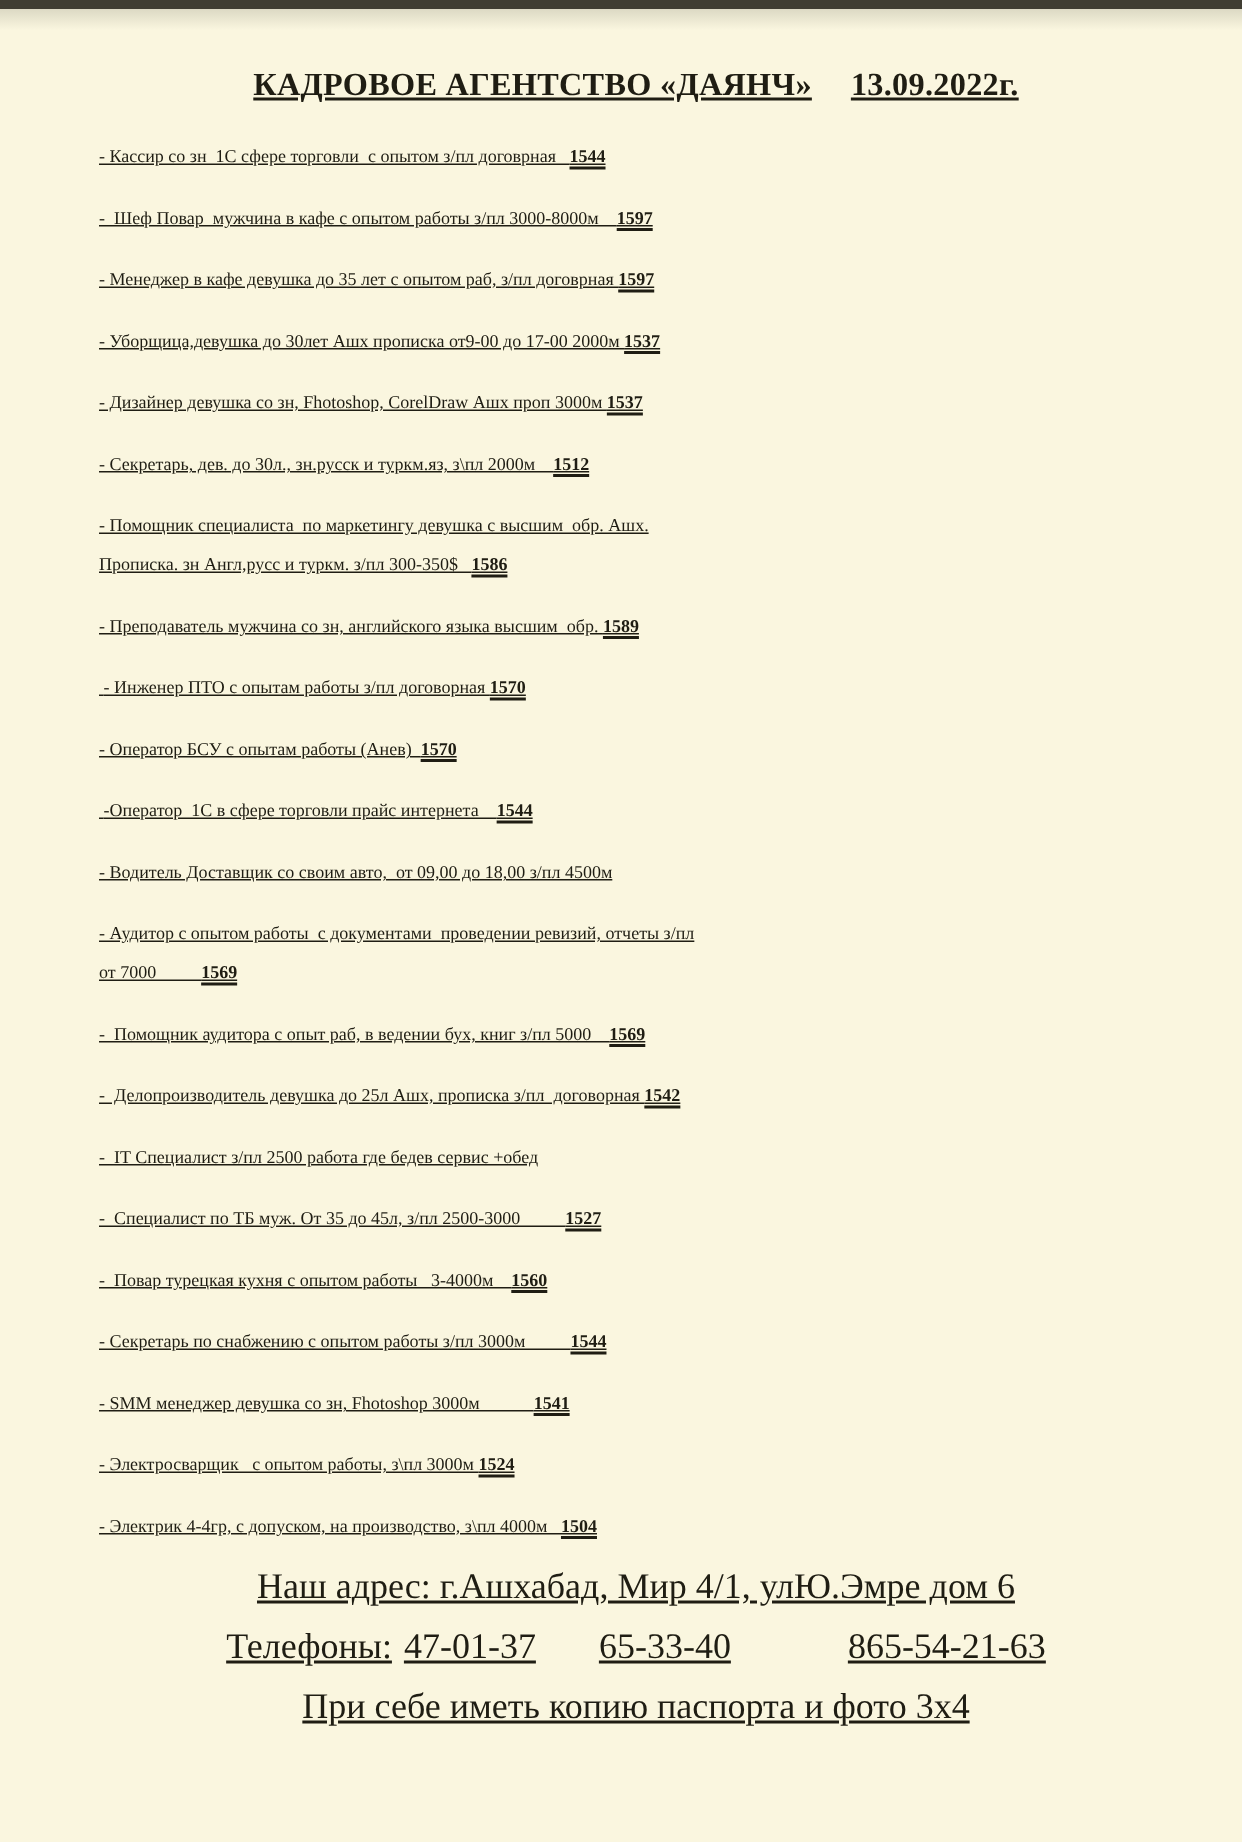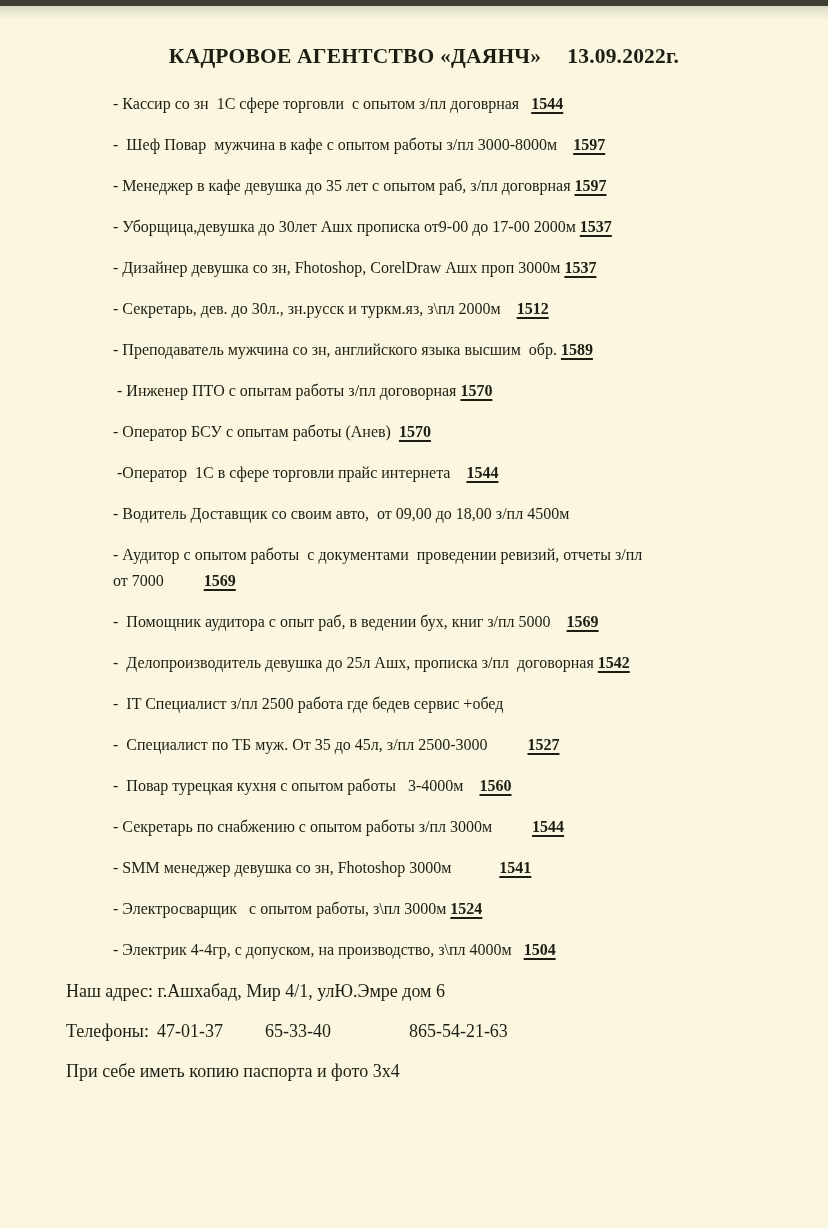--- a/index.html
+++ b/index.html
@@ -11,20 +11,21 @@
     height: 1228px;
     background: #faf6df;
     font-family: "Liberation Serif", serif;
     color: #1f1d13;
     overflow: hidden;
   }
   .page {
     width: 828px;
     height: 880px;
     position: relative;
+    text-decoration: underline;
   }
   .top-edge {
     height: 6px;
     background: #403e33;
     box-shadow: 0 0 2px #403e33;
   }
   .top-edge-fade {
     height: 14px;
     background: linear-gradient(#dcd9c4, #faf6df);
   }
@@ -36,35 +37,34 @@
     font-weight: bold;
     font-size: 21.5px;
     line-height: 28px;
     margin-bottom: 21px;
     letter-spacing: 0.2px;
   }
   .title-row .date {
     margin-left: 26px;
   }
   .listing {
-    font-size: 16px;
+    font-size: 12px;
     line-height: 26px;
     margin-bottom: 15px;
     white-space: pre-wrap;
-    margin-left: 47px;
   }
   .code {
     font-weight: bold;
     text-decoration: underline;
     text-decoration-thickness: 2px;
     text-underline-offset: 3px;
   }
   .footer-line {
-    text-align: left;
-    font-size: 18px;
+    text-align: center;
+    font-size: 24px;
     line-height: 26px;
     margin-bottom: 14px;
   }
   .phones .phone-1 { margin-left: 8px; }
   .phones .phone-2 { margin-left: 42px; }
   .phones .phone-3 { margin-left: 78px; }
 </style>
 </head>
 <body>
 
@@ -85,20 +85,22 @@
 
         <div class="listing"><span>- Менеджер в кафе девушка до 35 лет с опытом раб, з/пл договрная </span><span class="code">1597</span></div>
 
         <div class="listing"><span>- Уборщица,девушка до 30лет Ашх прописка от9-00 до 17-00 2000м </span><span class="code">1537</span></div>
 
         <div class="listing"><span>- Дизайнер девушка со зн, Fhotoshop, CorelDraw Ашх проп 3000м </span><span class="code">1537</span></div>
 
 
         <div class="listing"><span>- Секретарь, дев. до 30л., зн.русск и туркм.яз, з\пл 2000м    </span><span class="code">1512</span></div>
 
+        <div class="listing"><span>- Помощник специалиста  по маркетингу девушка с высшим  обр. Ашх.
+Прописка. зн Англ,русс и туркм. з/пл 300-350$   </span><span class="code">1586</span></div>
 
         <div class="listing"><span>- Преподаватель мужчина со зн, английского языка высшим  обр. </span><span class="code">1589</span></div>
 
         <div class="listing"><span> - Инженер ПТО с опытам работы з/пл договорная </span><span class="code">1570</span></div>
 
         <div class="listing"><span>- Оператор БСУ с опытам работы (Анев)  </span><span class="code">1570</span></div>
 
         <div class="listing"><span> -Оператор  1С в сфере торговли прайс интернета    </span><span class="code">1544</span></div>
 
         <div class="listing"><span>- Водитель Доставщик со своим авто,  от 09,00 до 18,00 з/пл 4500м</span></div>

